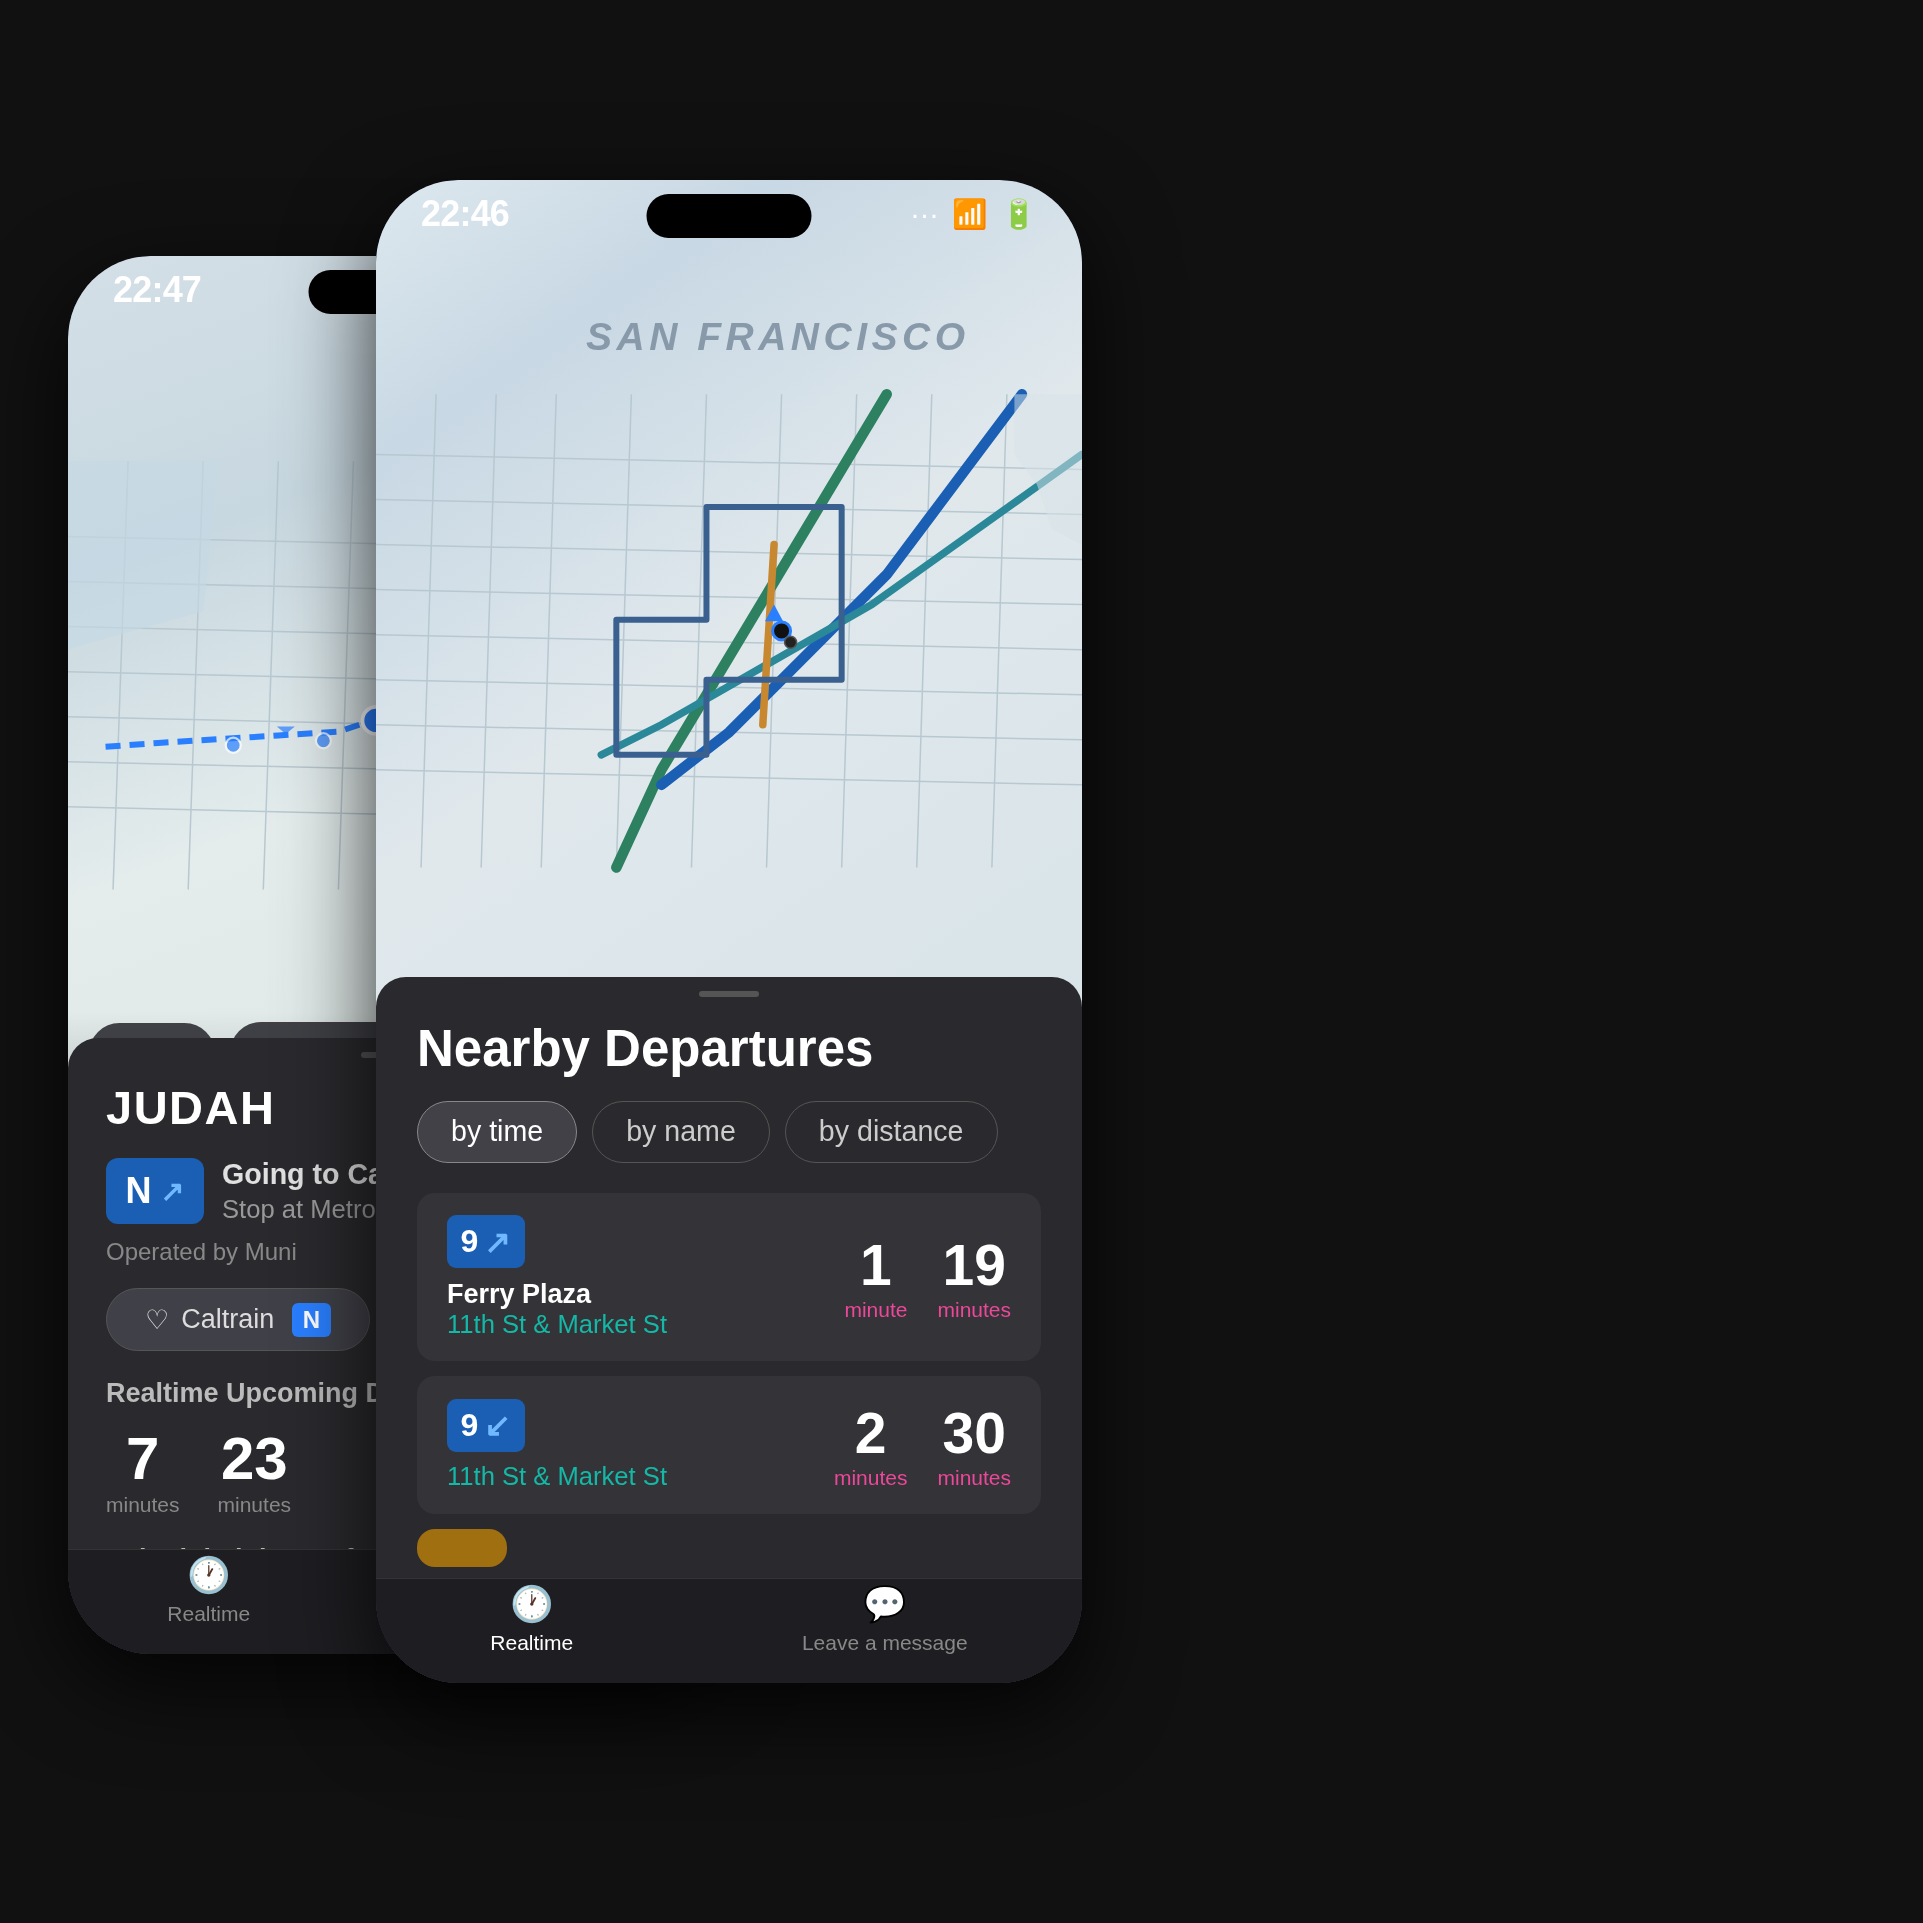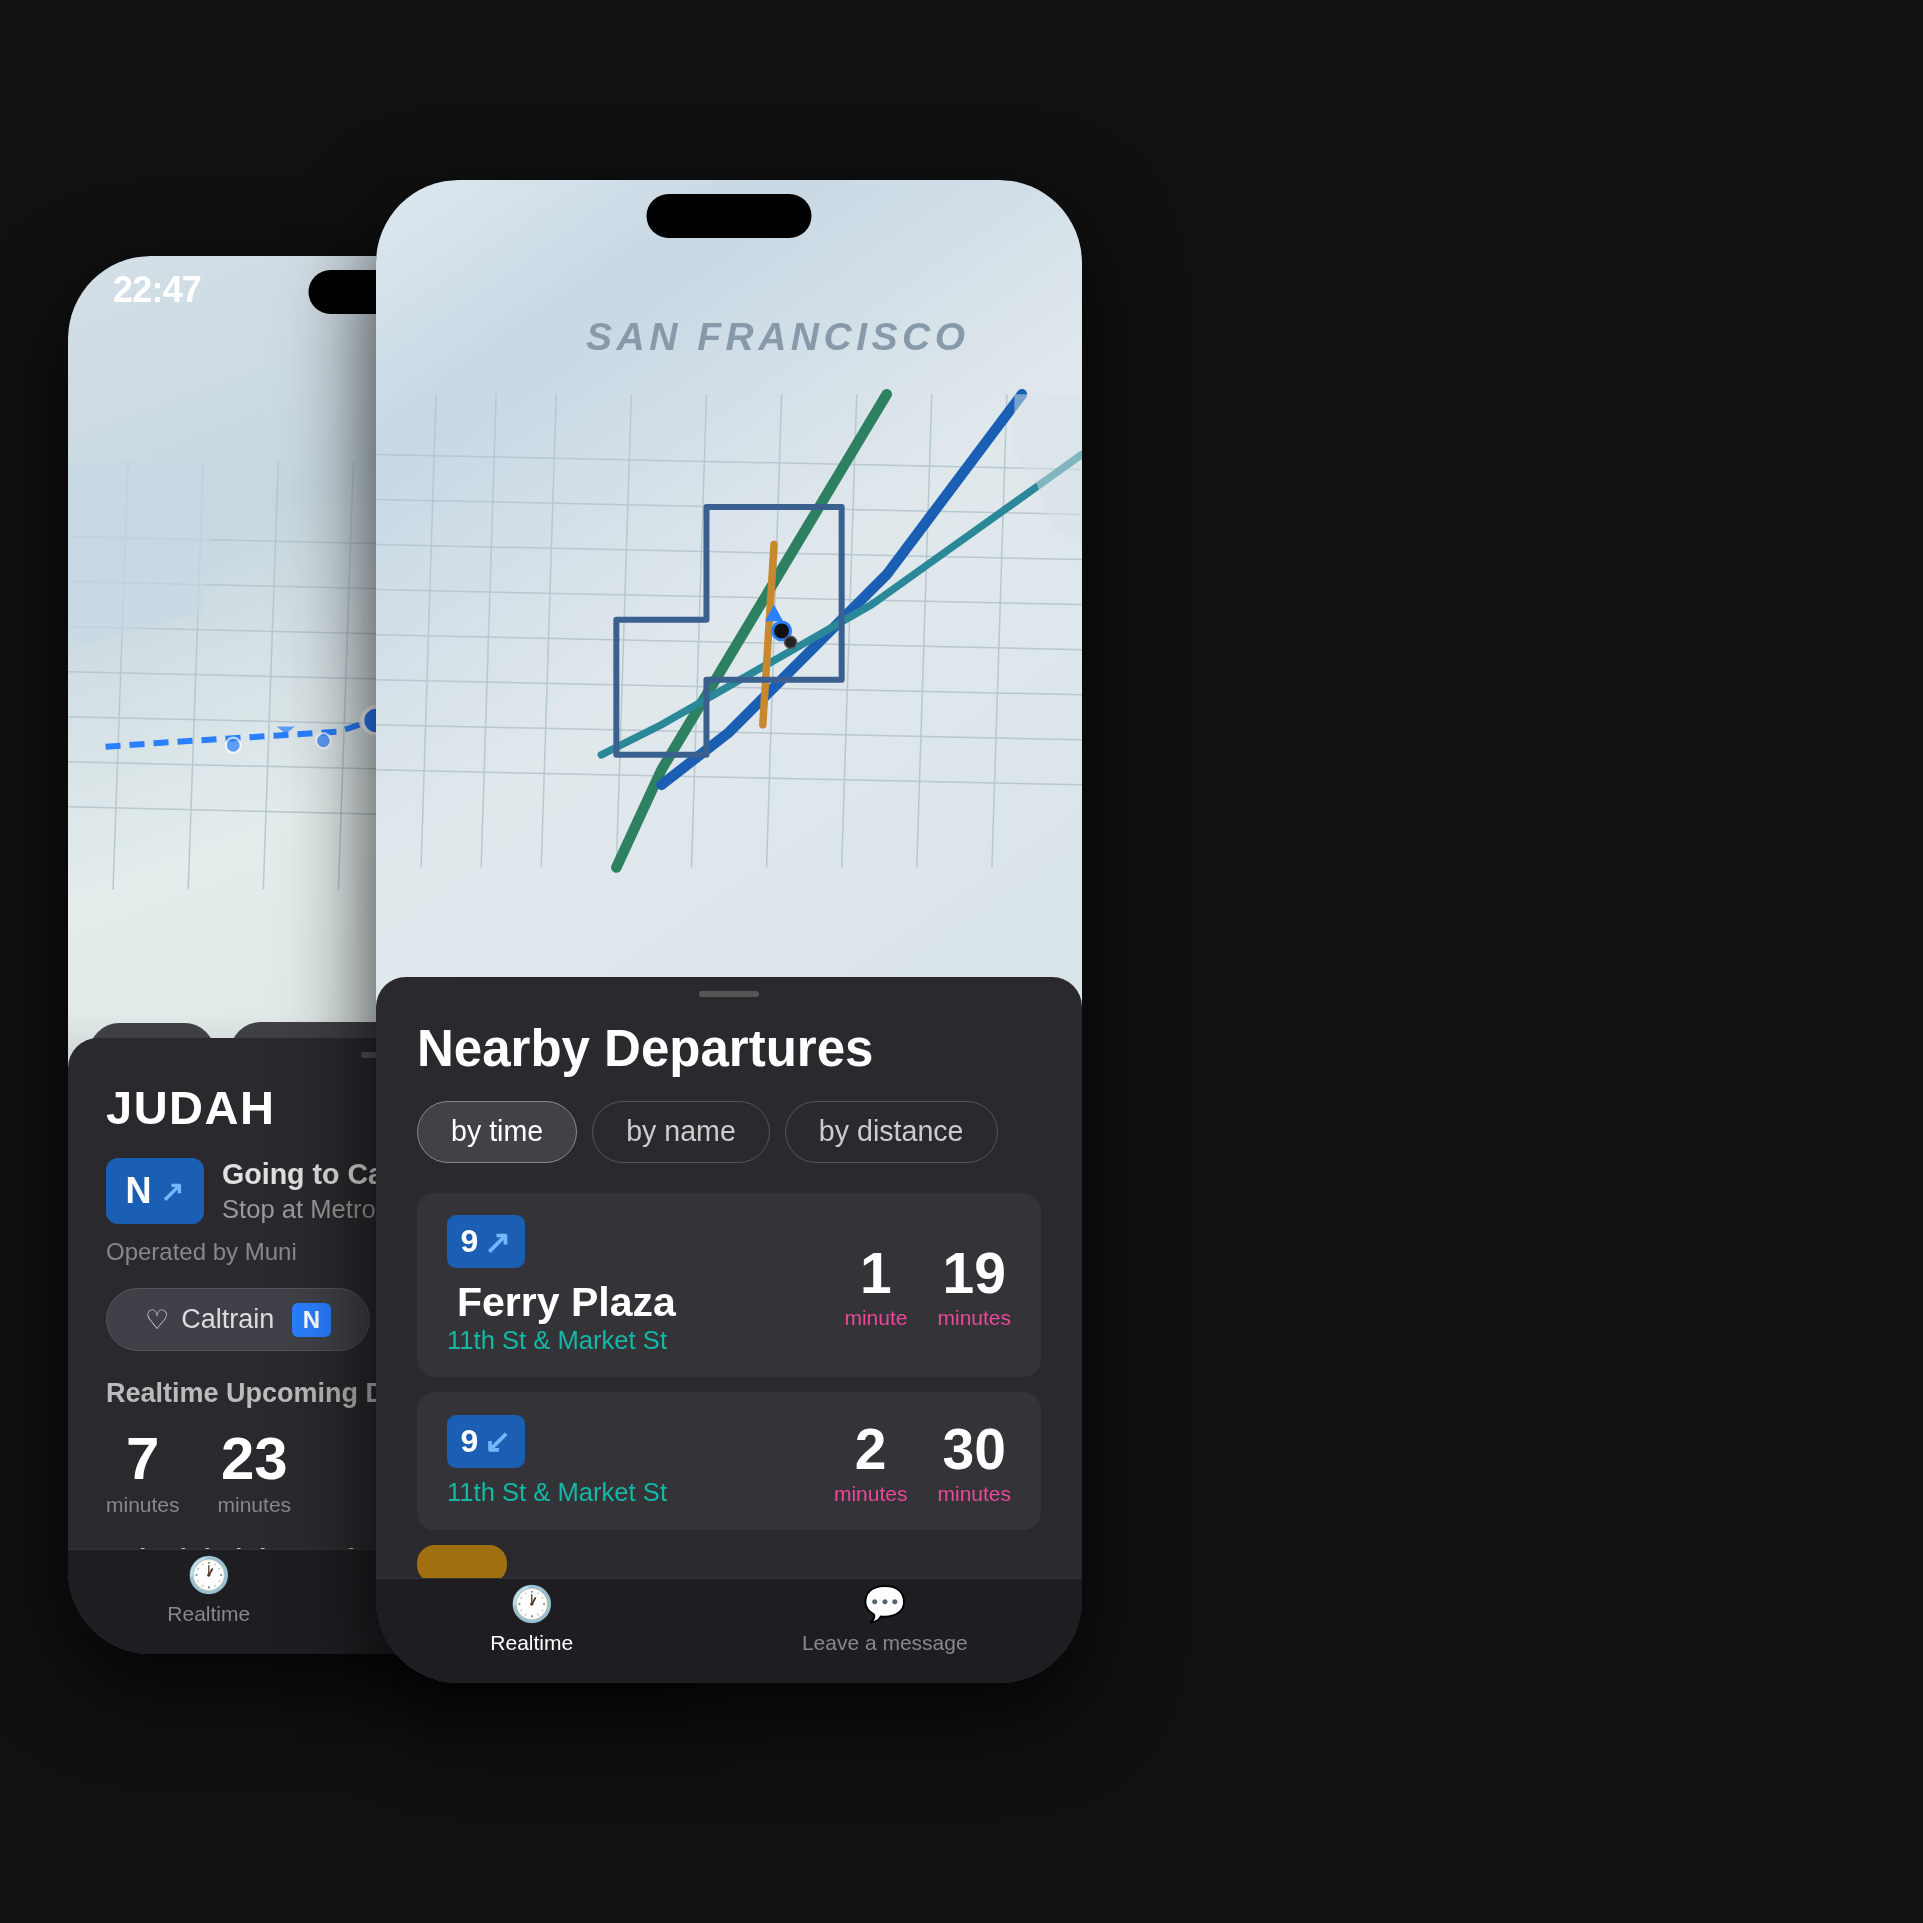--- a/index.html
+++ b/index.html
@@ -374,24 +374,23 @@
       border-radius: 9px;
       padding: 7.5px 13.5px;
       font-size: 32px;
       font-weight: 800;
       display: flex;
       align-items: center;
       gap: 6px;
     }
 
     .departure-card-name {
-      font-size: 41px;
+      font-size: 27px;
       font-weight: 700;
       color: #fff;
-      margin-left: 10px;
     }
 
     .departure-card-stop {
       font-size: 25.6px;
       color: #14b8a6;
     }
 
     .departure-card-times {
       display: flex;
       gap: 30px;
@@ -574,20 +573,28 @@
           </div>
         </div>
       </div>
 
     </div>
   </div>
 
   <div class="phone phone-2">
     <div class="screen">
 
+      <div class="status-bar">
+        <span class="status-time">22:46</span>
+        <div class="status-icons">
+          <span class="status-icon">···</span>
+          <span class="status-icon">📶</span>
+          <span class="status-icon">🔋</span>
+        </div>
+      </div>
 
       <div class="dynamic-island"></div>
 
       <div class="map-area map-phone2">
         <svg class="map-svg" viewBox="0 0 940 630">
 
           <line x1="0" y1="80" x2="940" y2="100" stroke="#b8c8d0" stroke-width="2"></line>
           <line x1="0" y1="140" x2="940" y2="160" stroke="#b8c8d0" stroke-width="2"></line>
           <line x1="0" y1="200" x2="940" y2="220" stroke="#b8c8d0" stroke-width="2"></line>
           <line x1="0" y1="260" x2="940" y2="280" stroke="#b8c8d0" stroke-width="2"></line>

